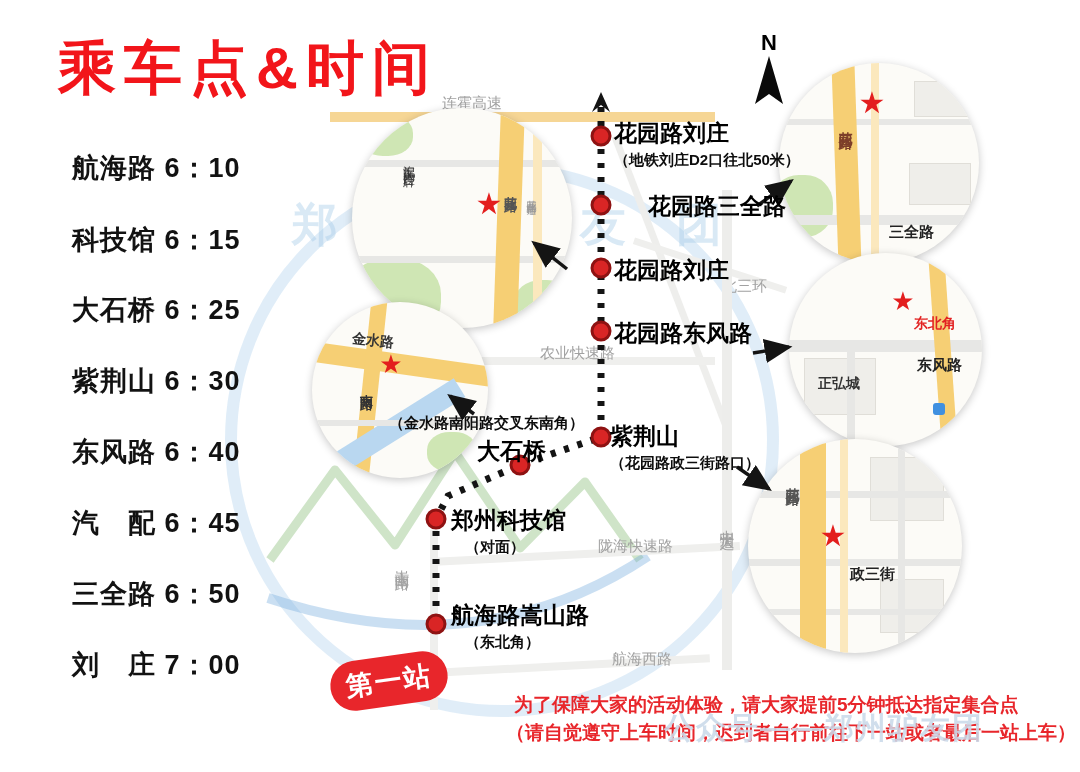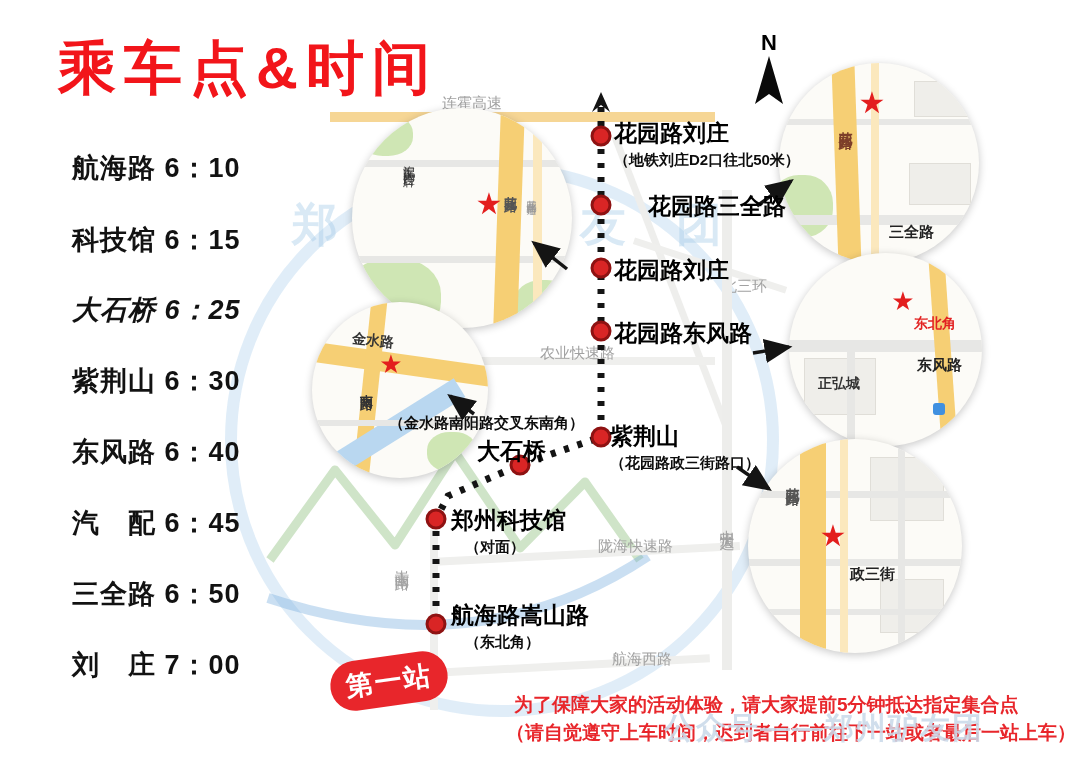--- a/index.html
+++ b/index.html
@@ -76,21 +76,21 @@
   <div class="gray-label vtext" style="left:717px;top:518px;">中州大道</div>
 
   <div class="abs" style="left:430px;top:530px;width:8px;height:180px;background:#efefed;z-index:2;"></div>
   <div class="gray-label vtext" style="left:392px;top:558px;">嵩山南路</div>
 
   <div class="title">乘车点&amp;时间</div>
 
   <div>
     <div class="sched-row" style="top:150px;">航海路 6：10</div>
     <div class="sched-row" style="top:222px;">科技馆 6：15</div>
-    <div class="sched-row" style="top:292px;font-style:italic;">大石桥 6：25</div>
+    <div class="sched-row" style="top:292px;">大石桥 6：25</div>
     <div class="sched-row" style="top:363px;">紫荆山 6：30</div>
     <div class="sched-row" style="top:434px;">东风路 6：40</div>
     <div class="sched-row" style="top:505px;">汽　配 6：45</div>
     <div class="sched-row" style="top:576px;">三全路 6：50</div>
     <div class="sched-row" style="top:647px;">刘　庄 7：00</div>
   </div>
 
   <div class="circle-inset" style="left:352px;top:108px;width:220px;height:220px;">
     <div class="park" style="left:-6px;top:150px;width:95px;height:80px;"></div>
     <div class="park" style="left:6px;top:6px;width:55px;height:42px;"></div>

